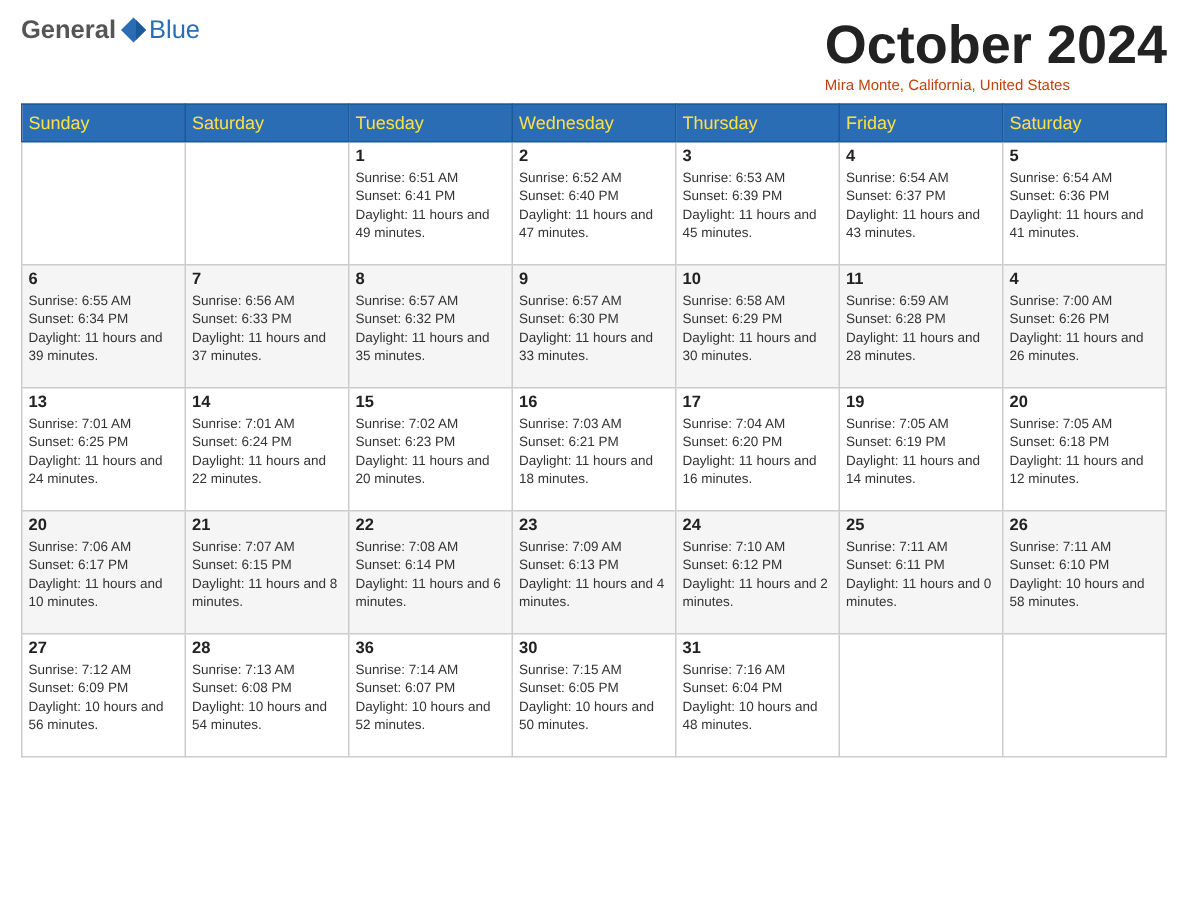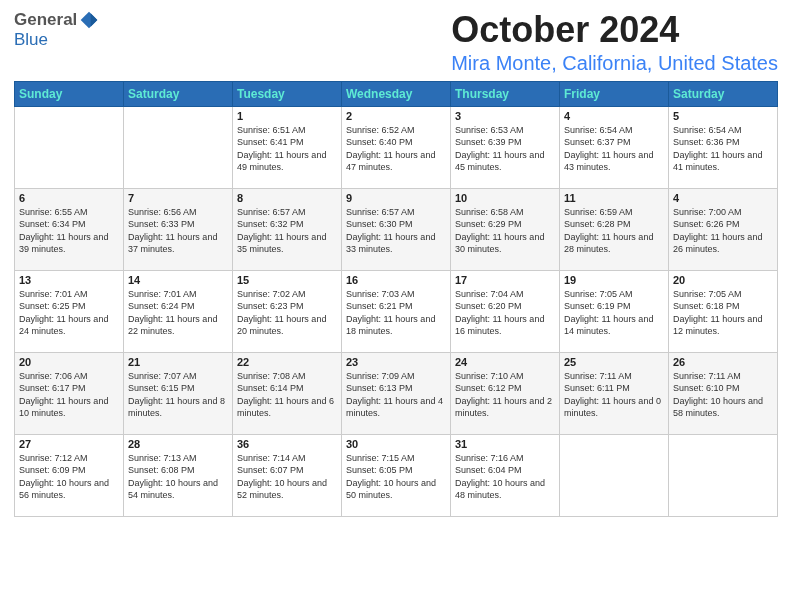--- a/index.html
+++ b/index.html
@@ -15,21 +15,21 @@
       padding: 10px 14px 10px 14px;
     }
     .header {
       display: flex;
       justify-content: space-between;
       align-items: flex-start;
       margin-bottom: 6px;
     }
     .logo {
       display: flex;
-      flex-direction: column;
+      flex-direction: row;
       align-items: flex-start;
     }
     .logo-text {
       display: flex;
       align-items: center;
       font-size: 18px;
       font-weight: bold;
       color: #333;
     }
     .logo-general { color: #555; font-weight: bold; font-size: 17px; }
@@ -42,34 +42,34 @@
     .title-block {
       text-align: left;
     }
     .month-title {
       font-size: 36px;
       font-weight: bold;
       color: #222;
       line-height: 1.1;
     }
     .location {
-      font-size: 20px;
-      color: #3b82f6;
+      font-size: 10px;
+      color: #c2410c;
       margin-top: 2px;
     }
     .calendar {
       width: 100%;
       border-collapse: collapse;
       table-layout: fixed;
     }
     .calendar th {
       background-color: #2a6db5;
-      color: #5eead4;
+      color: #fde047;
       font-size: 12px;
-      font-weight: bold;
+      font-weight: normal;
       padding: 5px 4px;
       text-align: left;
       border: 1px solid #1a5a9a;
     }
     .calendar td {
       border: 1px solid #ccc;
       vertical-align: top;
       padding: 3px 4px;
       font-size: 9.5px;
       color: #333;

